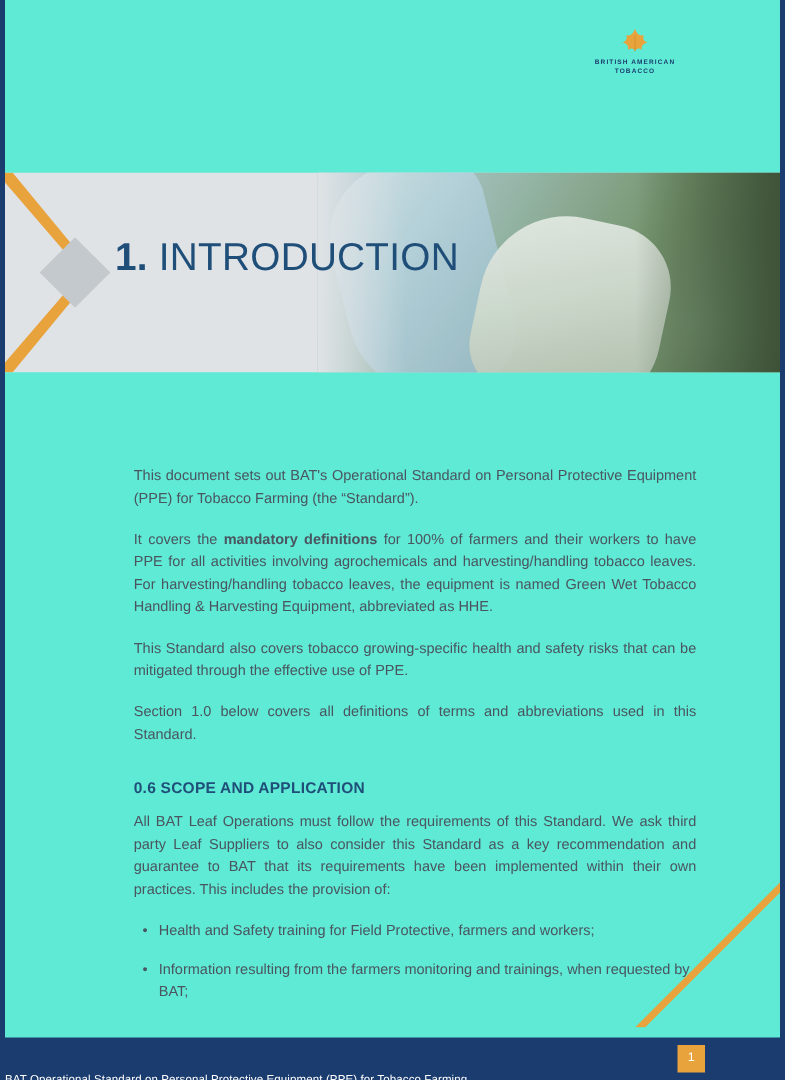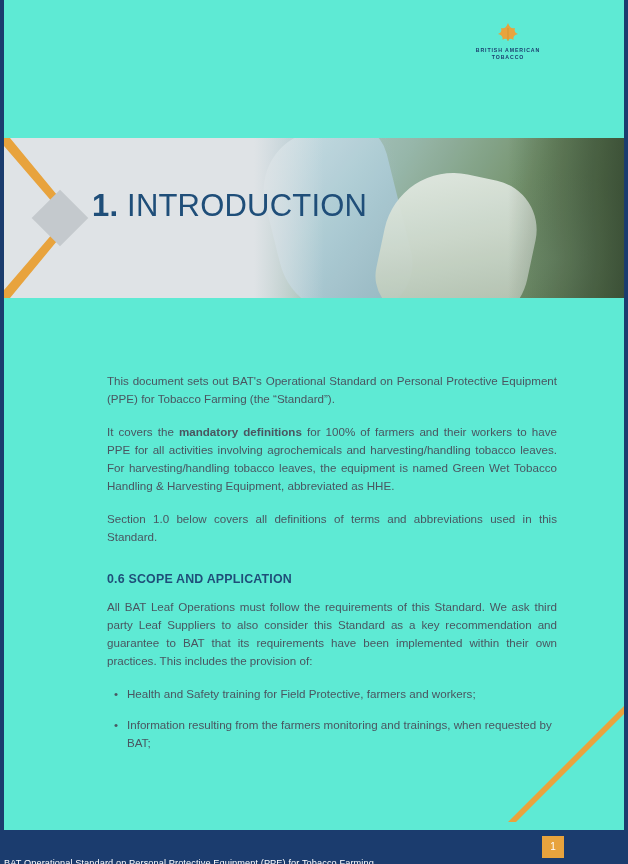--- a/index.html
+++ b/index.html
@@ -283,20 +283,21 @@
       <span class="num">1.</span><span> INTRODUCTION</span>
     </div>
   </div>
 
   <div class="content">
 
     <p class="para">This document sets out BAT's Operational Standard on Personal Protective Equipment (PPE) for Tobacco Farming (the “Standard”).</p>
 
     <p class="para"><span>It covers the </span><b>mandatory definitions</b><span> for 100% of farmers and their workers to have PPE for all activities involving agrochemicals and harvesting/handling tobacco leaves. For harvesting/handling tobacco leaves, the equipment is named Green Wet Tobacco Handling &amp; Harvesting Equipment, abbreviated as HHE.</span></p>
 
+    <p class="para">This Standard also covers tobacco growing-specific health and safety risks that can be mitigated through the effective use of PPE.</p>
 
     <p class="para last">Section 1.0 below covers all definitions of terms and abbreviations used in this Standard.</p>
 
     <h2 class="section-head">0.6 SCOPE AND APPLICATION</h2>
 
     <p class="para">All BAT Leaf Operations must follow the requirements of this Standard. We ask third party Leaf Suppliers to also consider this Standard as a key recommendation and guarantee to BAT that its requirements have been implemented within their own practices. This includes the provision of:</p>
 
     <ul class="bullets">
       <li>Health and Safety training for Field Protective, farmers and workers;</li>
       <li>Information resulting from the farmers monitoring and trainings, when requested by BAT;</li>

